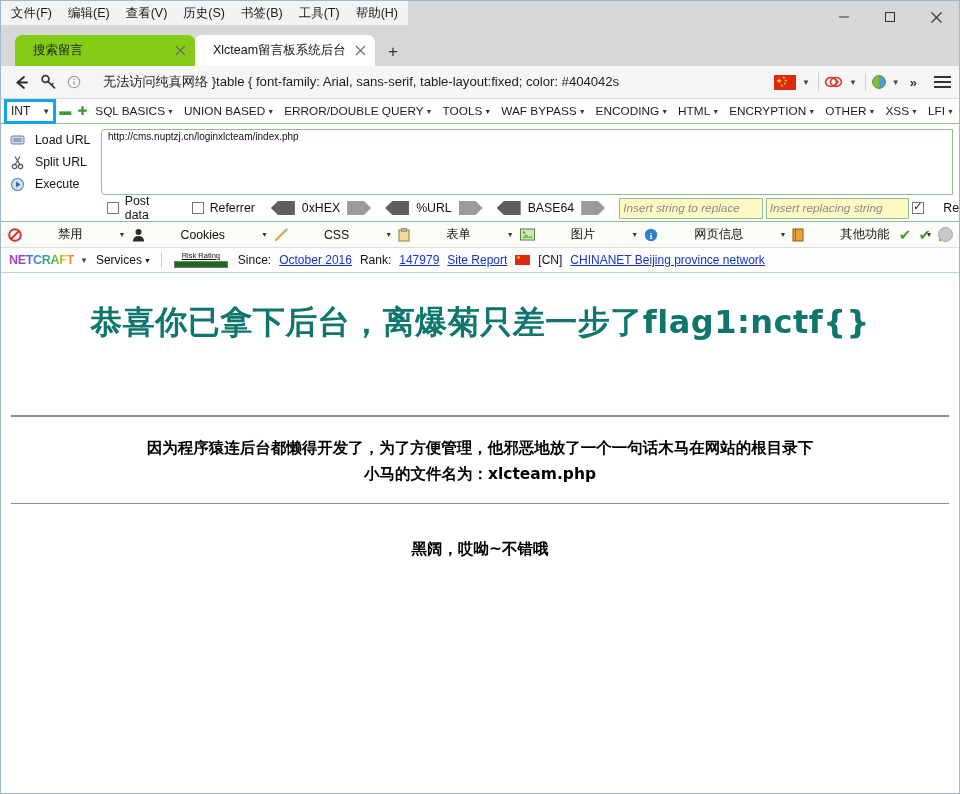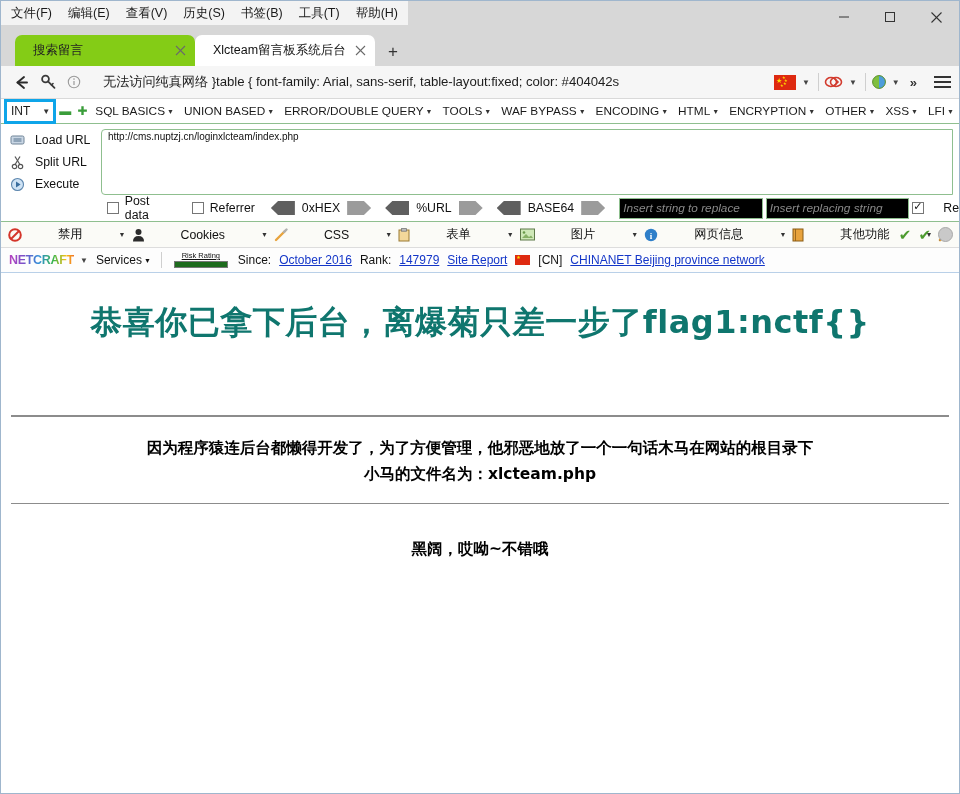--- a/index.html
+++ b/index.html
@@ -251,21 +251,21 @@
   .arrow-l {
     clip-path: polygon(0% 50%, 30% 0%, 100% 0%, 100% 100%, 30% 100%);
     background: #5f5f5f;
   }
   .arrow-r {
     clip-path: polygon(0% 0%, 70% 0%, 100% 50%, 70% 100%, 0% 100%);
     background: #9b9b9b;
   }
   .enclab { font-size: 12.3px; color:#111; padding: 0 7px; }
   .repl-input {
-    border: 1px solid #8fbf8f; background:#000000; height: 21px; width: 146px;
+    border: 1px solid #8fbf8f; background:#fef9c3; height: 21px; width: 146px;
     font-size: 11.8px; color: #8a8a8a; font-style: italic;
     padding: 0 3px; display:flex; align-items:center; margin-right: 3px;
     box-sizing: border-box; overflow:hidden; white-space:nowrap;
   }
 
   
   .cnbar {
     height: 25px;
     background: #fbfbf7;
     border-bottom: 1px solid #ddd;

